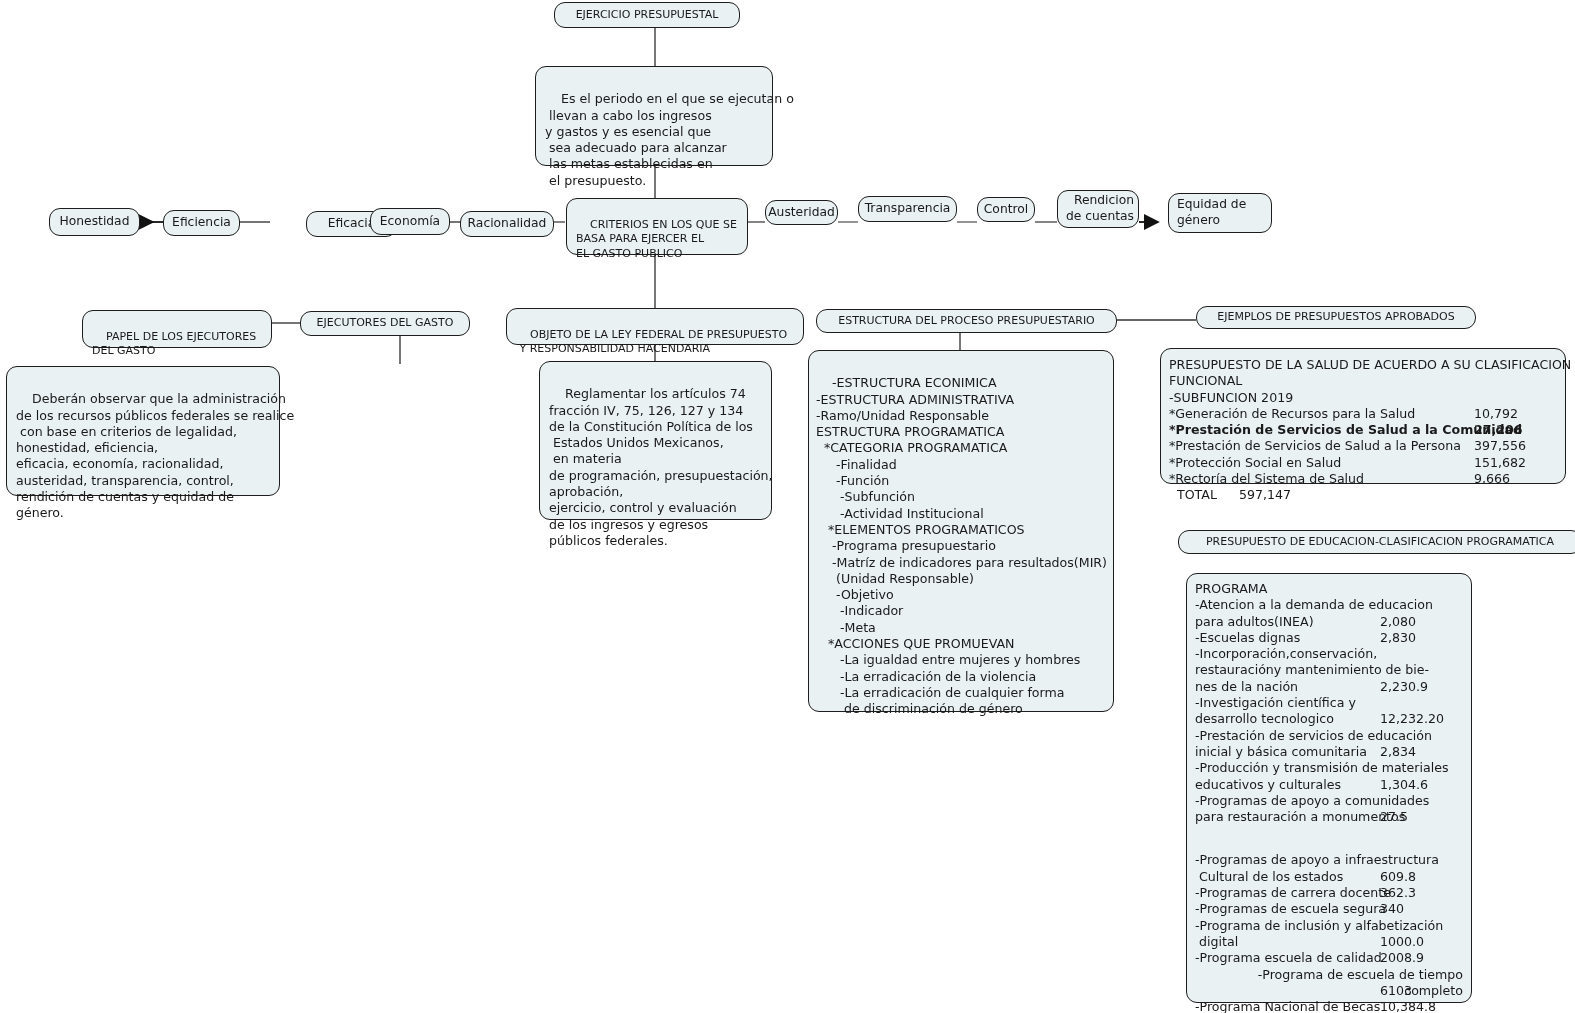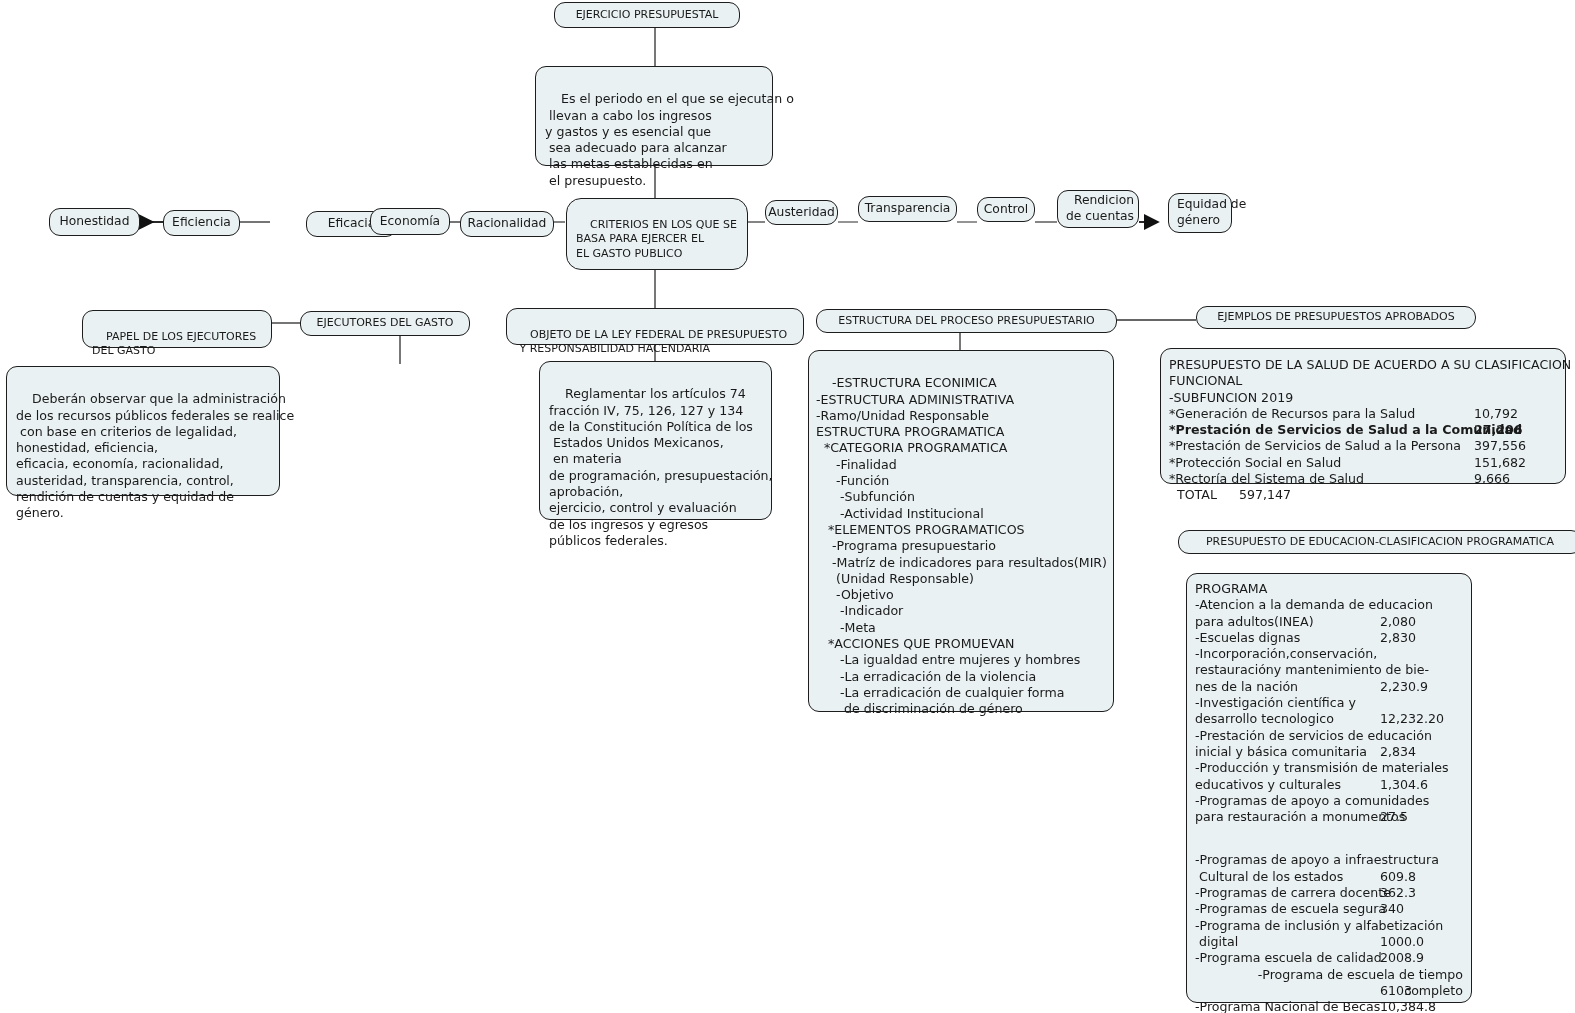--- a/index.html
+++ b/index.html
@@ -78,21 +78,21 @@
 
   <div class="node body tight" style="left:535px;top:66px;width:238px;height:100px;padding:8px 9px;">
     <span>Es el periodo en el que se ejecutan o
  llevan a cabo los ingresos
 y gastos y es esencial que
  sea adecuado para alcanzar
  las metas establecidas en
  el presupuesto.</span>
   </div>
 
-  <div class="node cap tight" style="left:566px;top:198px;width:182px;height:72px;padding:5px 9px;border-radius:15px;">
+  <div class="node cap tight" style="left:566px;top:198px;width:182px;height:57px;padding:5px 9px;">
     <span>CRITERIOS EN LOS QUE SE
 BASA PARA EJERCER EL
 EL GASTO PUBLICO</span>
   </div>
 
   <div class="node small center" style="left:49px;top:208px;width:91px;height:28px;">
     <span>Honestidad</span>
   </div>
   <div class="node small center" style="left:163px;top:210px;width:77px;height:26px;">
     <span>Eficiencia</span>
@@ -113,21 +113,21 @@
   <div class="node small center" style="left:858px;top:196px;width:99px;height:26px;">
     <span>Transparencia</span>
   </div>
   <div class="node small center" style="left:977px;top:197px;width:58px;height:25px;">
     <span>Control</span>
   </div>
   <div class="node small center" style="left:1057px;top:190px;width:82px;height:38px;text-align:right;justify-content:flex-start;">
     <span>Rendicion
 de cuentas</span>
   </div>
-  <div class="node small center" style="left:1168px;top:193px;width:64px;height:40px;text-align:left;justify-content:flex-start;">
+  <div class="node small center" style="left:1168px;top:193px;width:104px;height:40px;text-align:left;justify-content:flex-start;">
     <span>Equidad de
 género</span>
   </div>
 
   <div class="node cap tight" style="left:82px;top:310px;width:190px;height:38px;padding:5px 9px;">
     <span>PAPEL DE LOS EJECUTORES
 DEL GASTO</span>
   </div>
 
   <div class="node body tight" style="left:6px;top:366px;width:274px;height:130px;padding:8px 9px;">

